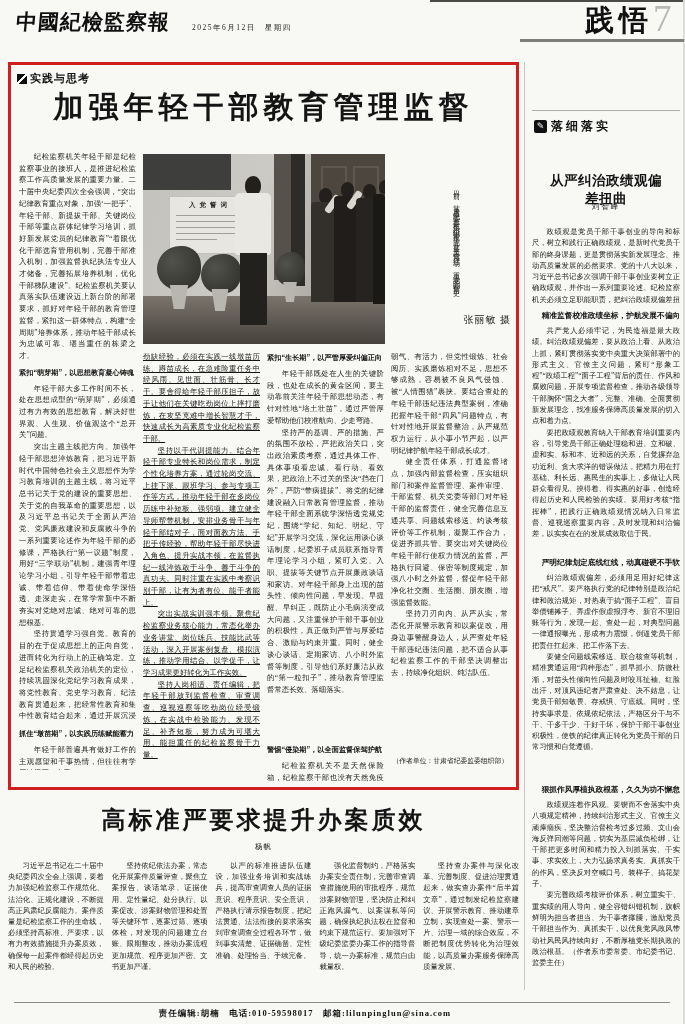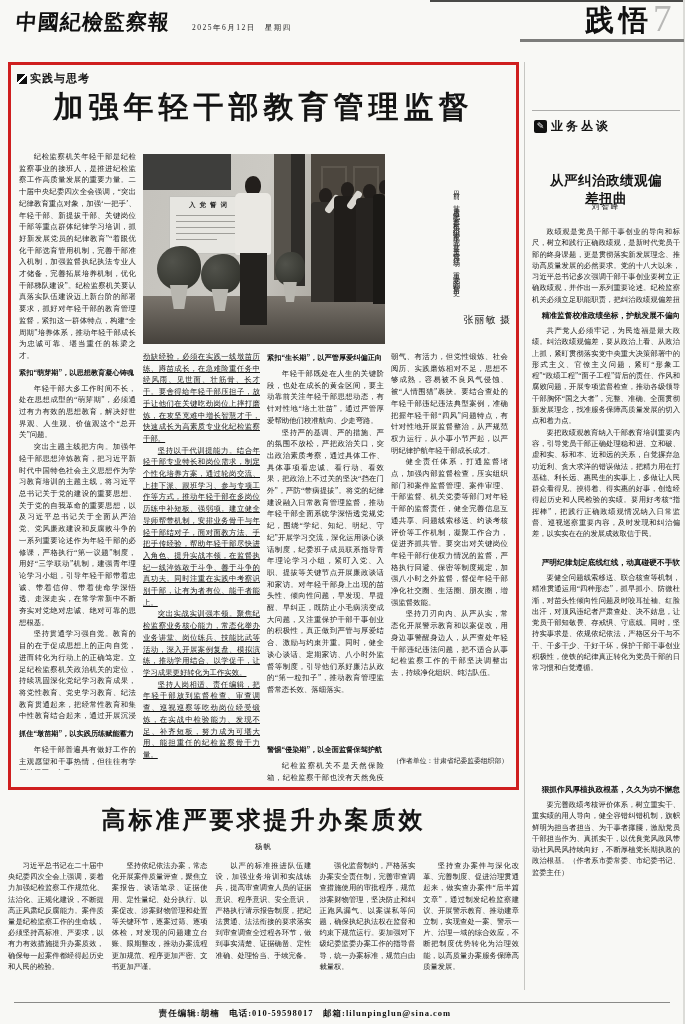--- a/index.html
+++ b/index.html
@@ -198,39 +198,41 @@
       </div>
     </div>
   </section>
 
   <div class="abs divider"></div>
 
   <aside class="abs sidebar">
     <div class="abs sb-rule"></div>
     <div class="abs sb-kicker">
       <span class="sb-kicker-icon">✎</span>
-      <span class="sb-kicker-label">业务丛谈</span>
+      <span class="sb-kicker-label">落细落实</span>
     </div>
     <h2 class="abs sb-title" style="margin:16px;">从严纠治政绩观偏差扭曲</h2>
     <div class="abs sb-author">刘智峰</div>
     <div class="abs sb-body">
       <div class="sb-clip1">
         <p>政绩观是党员干部干事创业的导向和标尺，树立和践行正确政绩观，是新时代党员干部的终身课题，更是贯彻落实新发展理念、推动高质量发展的必然要求。党的十八大以来，习近平总书记多次强调干部干事创业要树立正确政绩观，并作出一系列重要论述。纪检监察机关必须立足职能职责，把纠治政绩观偏差扭曲作为政治监督的重要内容，推动党员干部树牢造福人民的政绩观。</p>
       </div>
       <div class="sb-sub">精准监督校准政绩坐标，护航发展不偏向</div>
       <div class="sb-clip2">
         <p>共产党人必须牢记，为民造福是最大政绩。纠治政绩观偏差，要从政治上看、从政治上抓，紧盯贯彻落实党中央重大决策部署中的形式主义、官僚主义问题，紧盯“形象工程”“政绩工程”“面子工程”背后的责任、作风和腐败问题，开展专项监督检查，推动各级领导干部胸怀“国之大者”，完整、准确、全面贯彻新发展理念，找准服务保障高质量发展的切入点和着力点。</p>
         <p>要把政绩观教育纳入干部教育培训重要内容，引导党员干部正确处理稳和进、立和破、虚和实、标和本、近和远的关系，自觉摒弃急功近利、贪大求洋的错误做法，把精力用在打基础、利长远、惠民生的实事上，多做让人民群众看得见、摸得着、得实惠的好事，创造经得起历史和人民检验的实绩。要用好考核“指挥棒”，把践行正确政绩观情况纳入日常监督、巡视巡察重要内容，及时发现和纠治偏差，以实实在在的发展成效取信于民。</p>
       </div>
       <div class="sb-sub">严明纪律划定底线红线，动真碰硬不手软</div>
       <div class="sb-clip3">
+        <p>纠治政绩观偏差，必须用足用好纪律这把“戒尺”。要严格执行党的纪律特别是政治纪律和政治规矩，对热衷于搞“面子工程”、盲目举债铺摊子、弄虚作假虚报浮夸、新官不理旧账等行为，发现一起、查处一起，对典型问题一律通报曝光，形成有力震慑，倒逼党员干部把责任扛起来、把工作落下去。</p>
         <p>要健全问题线索移送、联合核查等机制，精准贯通运用“四种形态”，抓早抓小、防微杜渐，对苗头性倾向性问题及时咬耳扯袖、红脸出汗，对顶风违纪者严肃查处、决不姑息，让党员干部知敬畏、存戒惧、守底线。同时，坚持实事求是、依规依纪依法，严格区分干与不干、干多干少、干好干坏，保护干部干事创业积极性，使铁的纪律真正转化为党员干部的日常习惯和自觉遵循。</p>
       </div>
       <div class="sb-sub">狠抓作风厚植执政根基，久久为功不懈怠</div>
       <div class="sb-clip4">
+        <p>政绩观连着作风观。要锲而不舍落实中央八项规定精神，持续纠治形式主义、官僚主义顽瘴痼疾，坚决整治督检考过多过频、文山会海反弹回潮等问题，切实为基层减负松绑，让干部把更多时间和精力投入到抓落实、干实事、求实效上，大力弘扬求真务实、真抓实干的作风，坚决反对空喊口号、装样子、搞花架子。</p>
         <p>要完善政绩考核评价体系，树立重实干、重实绩的用人导向，健全容错纠错机制，旗帜鲜明为担当者担当、为干事者撑腰，激励党员干部担当作为、真抓实干，以优良党风政风带动社风民风持续向好，不断厚植党长期执政的政治根基。（作者系市委常委、市纪委书记、监委主任）</p>
       </div>
     </div>
   </aside>
 
   <section class="abs bottom">
     <h2 class="abs b-title" style="margin:0;">高标准严要求提升办案质效</h2>
     <div class="abs b-author">杨帆</div>
     <div class="abs b-body">
       <p>习近平总书记在二十届中央纪委四次全会上强调，要着力加强纪检监察工作规范化、法治化、正规化建设，不断提高正风肃纪反腐能力。案件质量是纪检监察工作的生命线，必须坚持高标准、严要求，以有力有效措施提升办案质效，确保每一起案件都经得起历史和人民的检验。</p>

